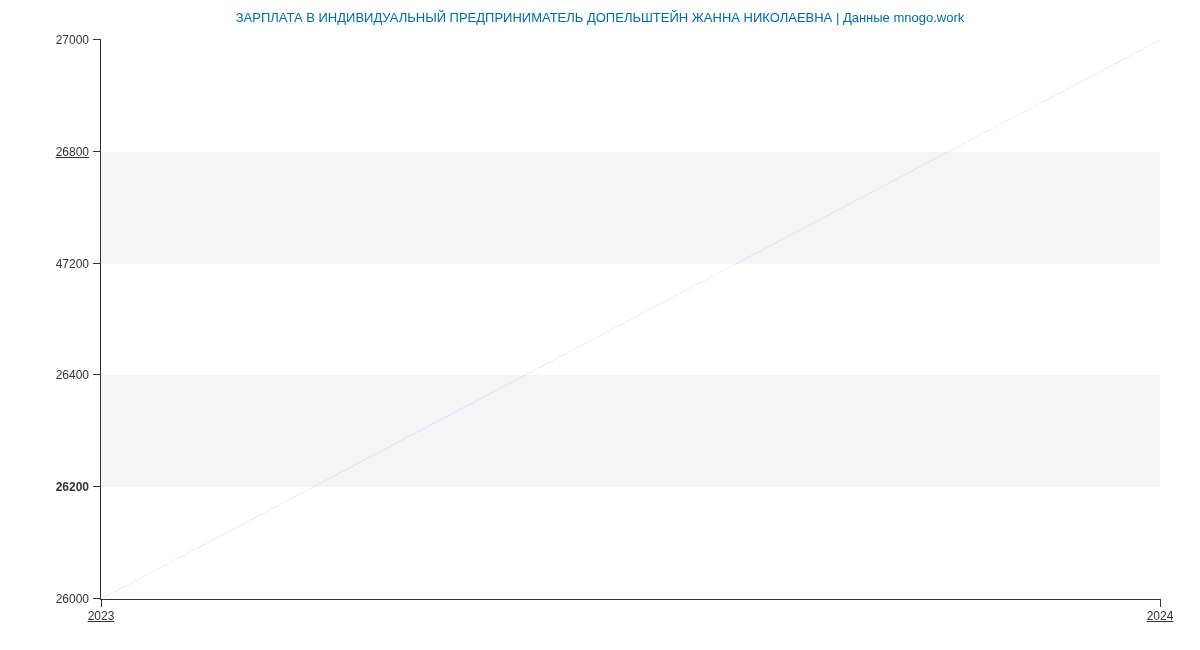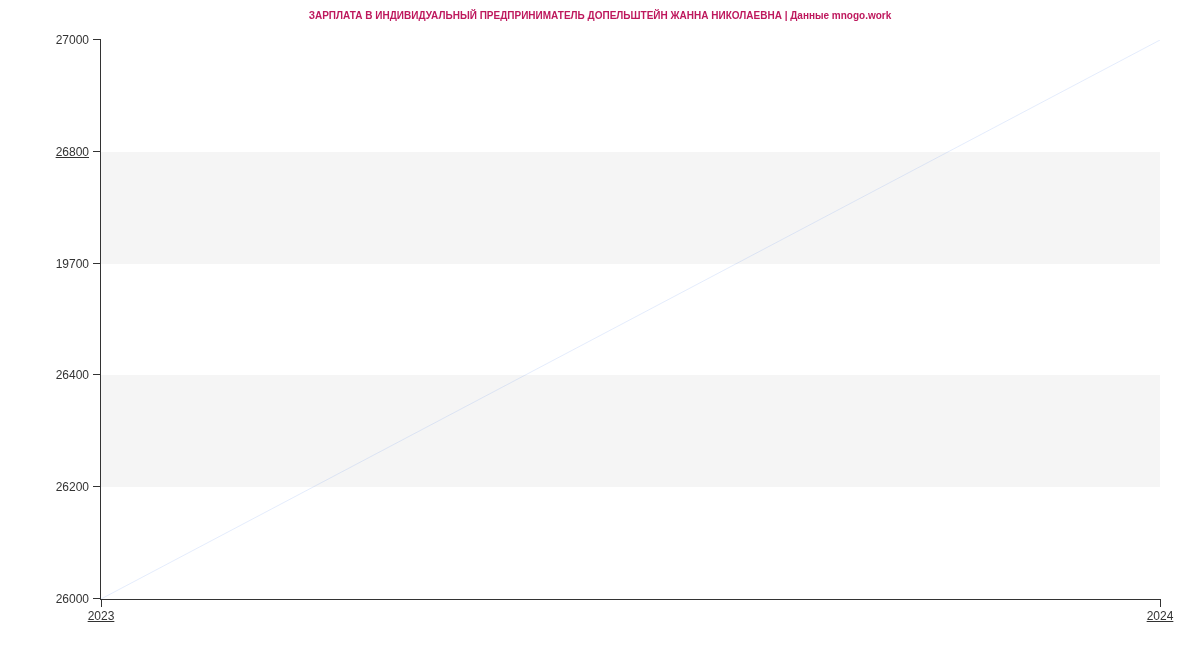--- a/index.html
+++ b/index.html
@@ -5,23 +5,23 @@
     * { box-sizing: border-box; margin: 0; padding: 0; }
     body {
       width: 1200px;
       height: 650px;
       font-family: Arial, Helvetica, sans-serif;
       background: white;
       position: relative;
     }
     .title {
       text-align: center;
-      font-size: 10px;
-      font-weight: bold;
-      color: #be185d;
+      font-size: 13px;
+      font-weight: normal;
+      color: #0369a1;
       padding-top: 10px;
       padding-bottom: 6px;
     }
     .chart-container {
       position: absolute;
       left: 100px;
       top: 40px;
       width: 1060px;
       height: 560px;
     }
@@ -89,27 +89,27 @@
 <div class="chart-container">
   <div class="plot-area">
 
     <div class="grid-band" style="bottom:20%; height:20%;"></div>
     <div class="grid-band" style="bottom:60%; height:20%;"></div>
 
     <div class="y-tick" style="bottom:0%;"></div>
     <div class="y-label" style="bottom:0%; transform: translateY(50%); margin-top: 8px;">26000</div>
 
     <div class="y-tick" style="bottom:20%;"></div>
-    <div class="y-label" style="bottom:20%; transform: translateY(50%);">26200</div>
+    <div class="y-label" style="bottom:20%; transform: translateY(50%); font-weight: bold;">26200</div>
 
     <div class="y-tick" style="bottom:40%;"></div>
     <div class="y-label" style="bottom:40%; transform: translateY(50%); margin-left: 28px;">26400</div>
 
     <div class="y-tick" style="bottom:60%;"></div>
-    <div class="y-label" style="bottom:60%; transform: translateY(50%);">19700</div>
+    <div class="y-label" style="bottom:60%; transform: translateY(50%);">47200</div>
 
     <div class="y-tick" style="bottom:80%;"></div>
     <div class="y-label" style="bottom:80%; transform: translateY(50%); text-decoration: underline;">26800</div>
 
     <div class="y-tick" style="bottom:100%;"></div>
     <div class="y-label" style="bottom:100%; transform: translateY(50%);">27000</div>
 
     <div class="x-tick" style="left:0%;"></div>
     <div class="x-label" style="left:0%;">2023</div>
 

